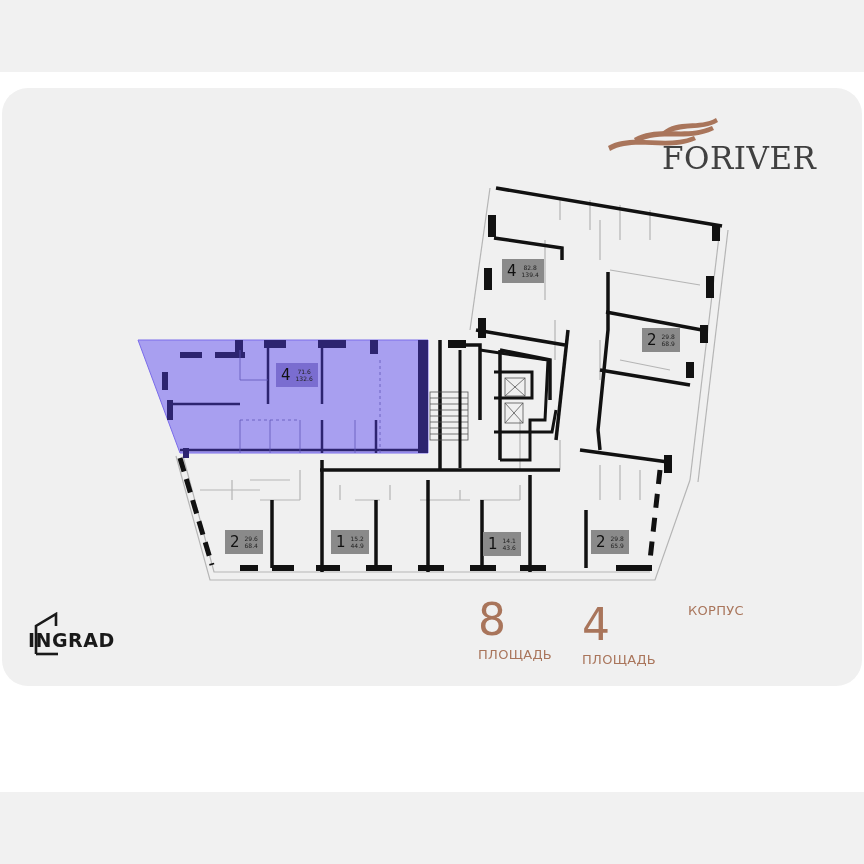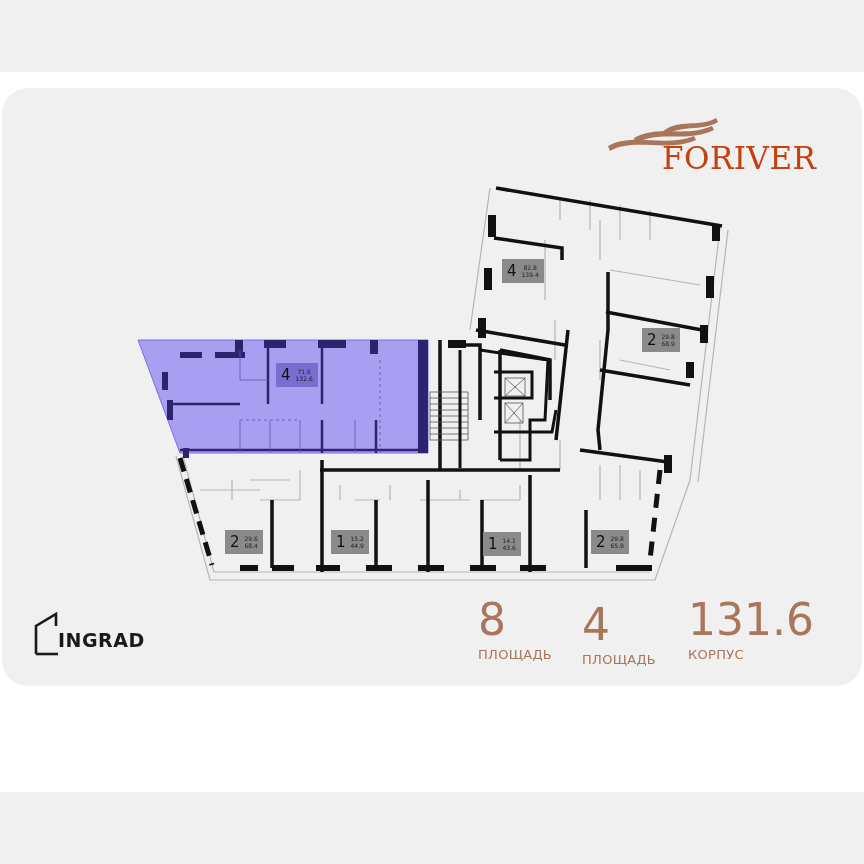--- a/index.html
+++ b/index.html
@@ -2,23 +2,23 @@
 <html><head>
 <meta charset="utf-8">
 <style>
   html,body{margin:0;padding:0;}
   body{width:864px;height:864px;background:#f2f2f2;position:relative;overflow:hidden;font-family:"DejaVu Sans",sans-serif;}
   .band-top{position:absolute;left:0;top:0;width:864px;height:72px;background:#f1f1f1;}
   .band-white{position:absolute;left:0;top:72px;width:864px;height:720px;background:#ffffff;}
   .band-bottom{position:absolute;left:0;top:792px;width:864px;height:72px;background:#f1f1f1;}
   .card{position:absolute;left:2px;top:88px;width:860px;height:598px;background:#f0f0f0;border-radius:26px;}
   .logo-foriver{position:absolute;left:604px;top:110px;width:210px;height:70px;}
-  .foriver-text{position:absolute;left:662px;top:140px;font-family:"DejaVu Serif",serif;font-size:31px;color:#c2410c;letter-spacing:0.5px;}
+  .foriver-text{position:absolute;left:662px;top:140px;font-family:"DejaVu Serif",serif;font-size:31px;color:#404040;letter-spacing:0.5px;}
   .ingrad{position:absolute;left:34px;top:612px;width:100px;height:44px;}
-  .ingrad-text{position:absolute;left:58px;top:629px;font-family:"DejaVu Sans",sans-serif;font-weight:bold;font-size:19px;color:#1a1a1a;letter-spacing:0.5px;}
+  .ingrad-text{position:absolute;left:28px;top:629px;font-family:"DejaVu Sans",sans-serif;font-weight:bold;font-size:19px;color:#1a1a1a;letter-spacing:0.5px;}
   .stat{position:absolute;color:#a9755b;font-family:"DejaVu Sans",sans-serif;}
   .stat .num{font-size:44px;line-height:44px;display:block;}
   .stat .lbl{font-size:13px;display:block;margin-top:5px;letter-spacing:0.3px;}
   .plan{position:absolute;left:0;top:0;width:864px;height:864px;}
   .tag{position:absolute;background:#8a8a8a;height:24px;display:flex;align-items:center;padding:0 5px;}
   .tag .rooms{font-size:15px;color:#111;margin-right:5px;}
   .tag .areas{display:flex;flex-direction:column;font-size:6px;color:#222;line-height:7px;text-align:center;}
   .tag.sel{background:#7a6dd0;}
 </style>
 </head>
@@ -44,21 +44,20 @@
 
 <div class="stat" style="left:478px;top:598px;">
   <span class="num">8</span>
   <span class="lbl">ПЛОЩАДЬ</span>
 </div>
 <div class="stat" style="left:582px;top:603px;">
   <span class="num">4</span>
   <span class="lbl">ПЛОЩАДЬ</span>
 </div>
 <div class="stat" style="left:688px;top:598px;">
-  <span class="num">131.6</span>
   <span class="lbl">КОРПУС</span>
 </div>
 
 <svg class="plan" viewBox="0 0 864 864">
   <g fill="none" stroke="#b5b5b5" stroke-width="1.2">
 
     <path d="M176 456 L210 580 L655 580 L690 480"></path>
     <path d="M183 456 L214 572 L650 572"></path>
 
     <path d="M490 188 L470 330"></path>

